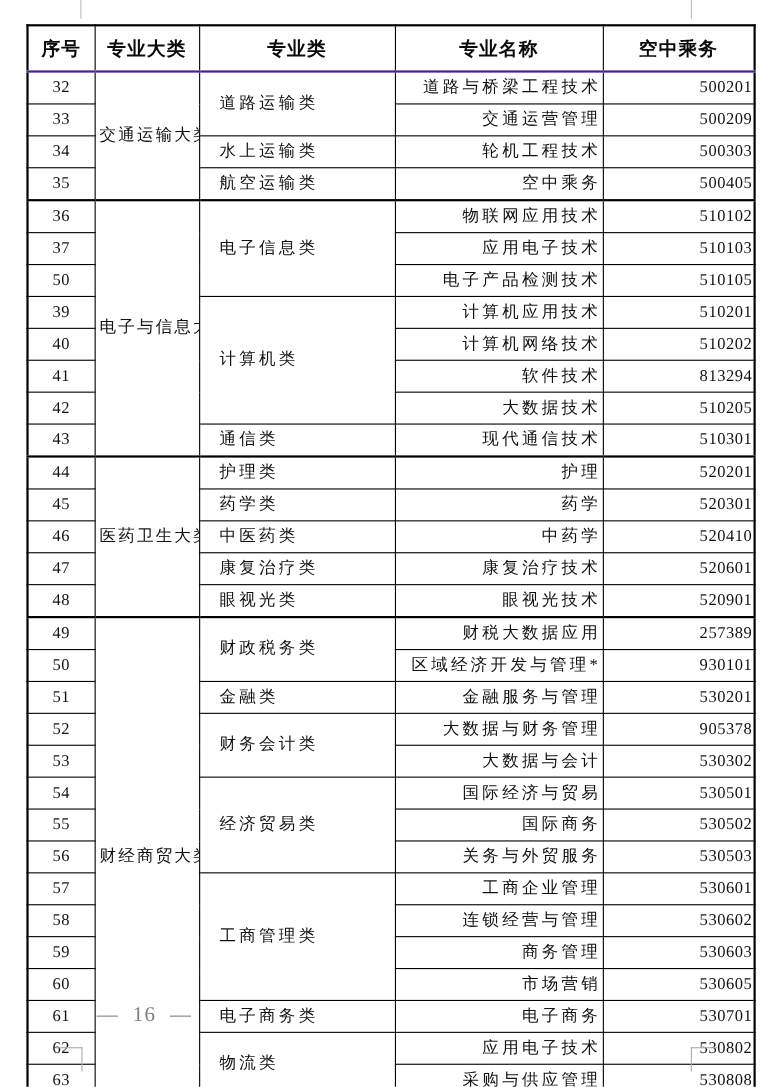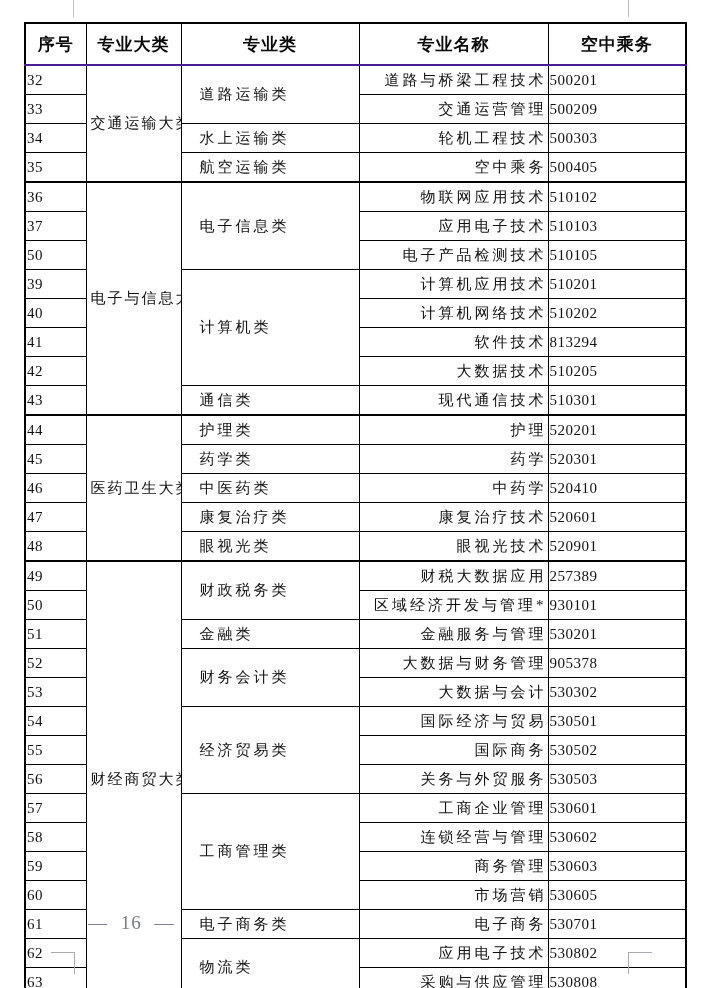--- a/index.html
+++ b/index.html
@@ -66,20 +66,21 @@
     letter-spacing: 1px;
     color: #0a0a0a;
     border-bottom: 2px solid #4c1d95;
   }
   table.majors td {
     height: 26px;
     font-size: 15px;
     line-height: 1.1;
   }
   td.cell-no {
+    text-align: center;
     font-size: 16px;
     letter-spacing: 0.5px;
   }
   td.cell-category {
     text-align: center;
     letter-spacing: 2px;
     white-space: normal;
     line-height: 1.6;
     padding: 0 4px;
   }
@@ -87,21 +88,21 @@
     text-align: left;
     padding-left: 18px;
     letter-spacing: 3px;
   }
   td.cell-name {
     text-align: right;
     padding-left: 10px;
     letter-spacing: 3px;
   }
   td.cell-code {
-    text-align: left;
+    text-align: right;
     font-size: 16px;
     letter-spacing: 0.5px;
   }
   tr.group-start td {
     border-top: 2px solid #000000;
   }
   
   .page-footer {
     position: absolute;
     left: 88px;

